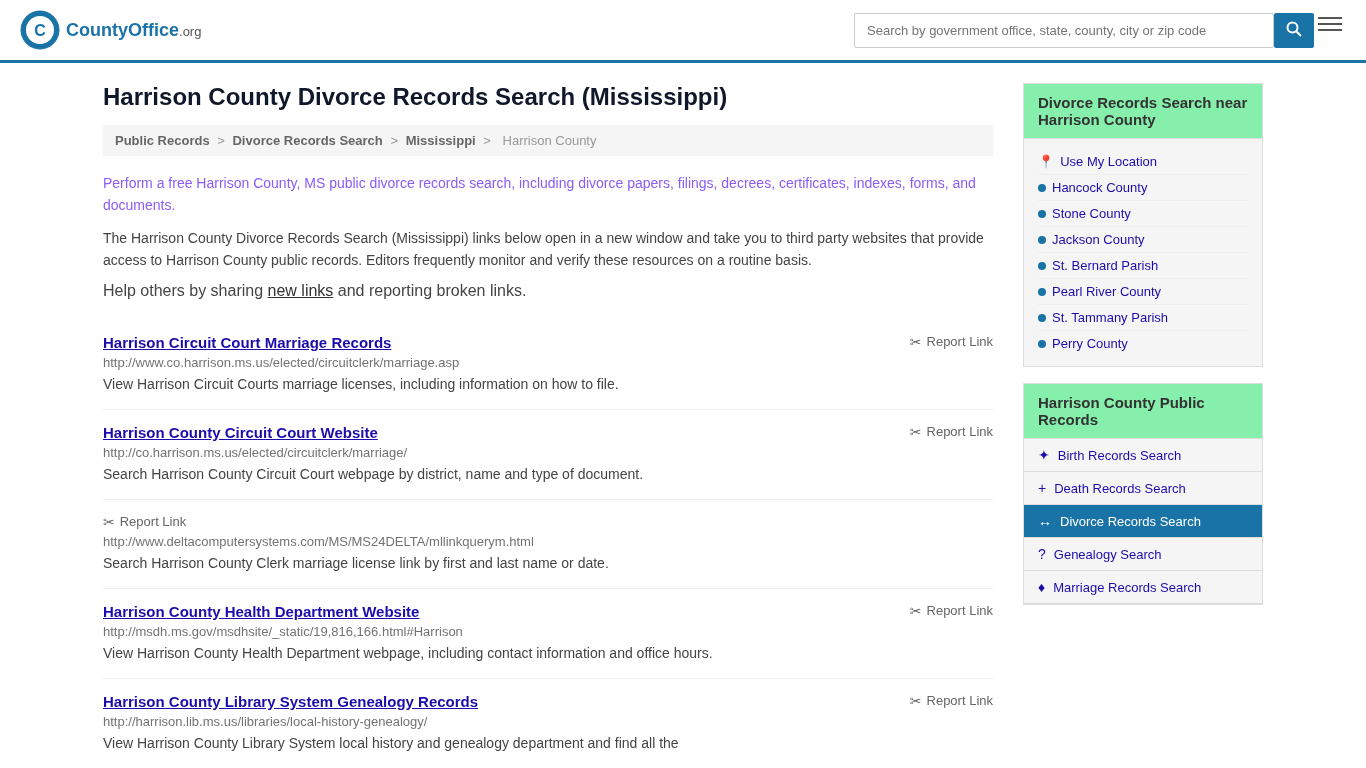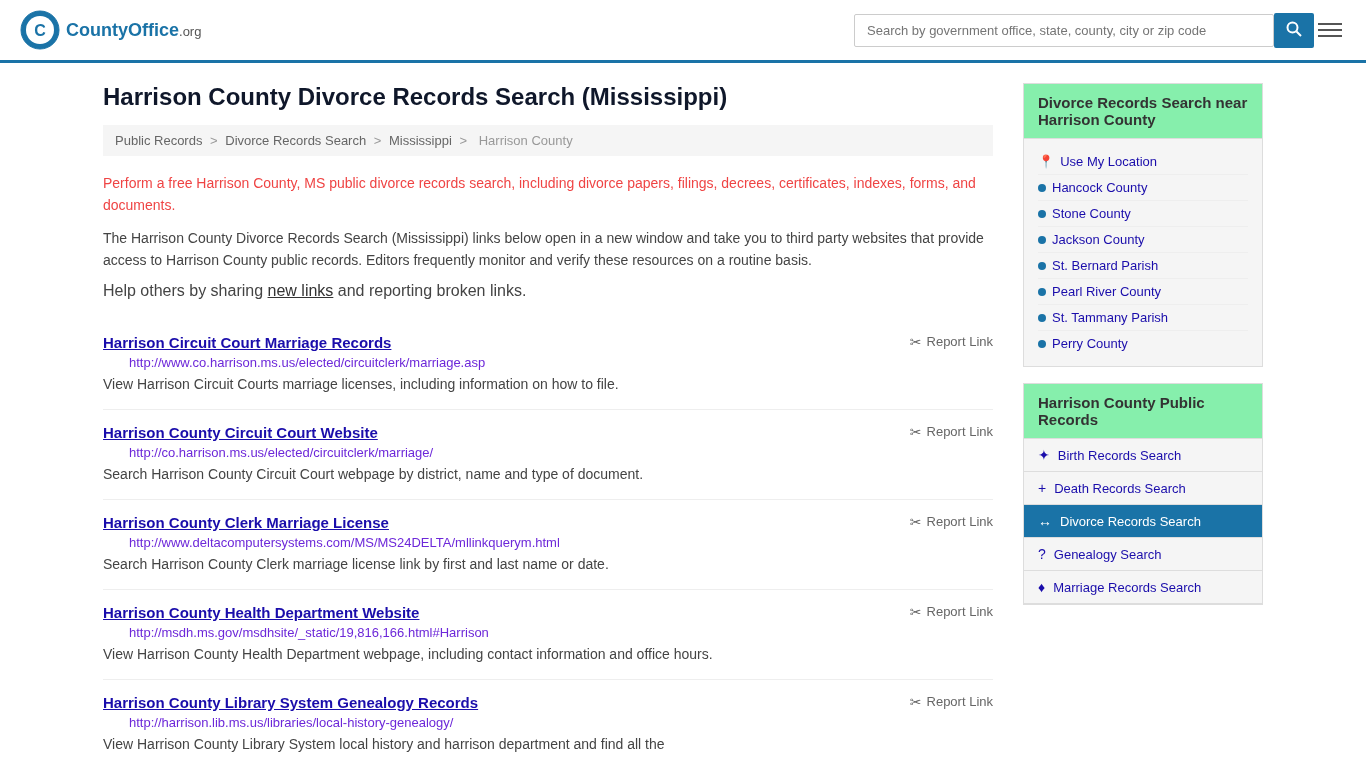--- a/index.html
+++ b/index.html
@@ -18,21 +18,20 @@
       display: flex;
       align-items: center;
       gap: 6px;
     }
     #logo-icon {
       width: 40px;
       height: 40px;
     }
     #search-area {
       display: flex;
-      align-items: center;
     }
     #search-input {
       width: 420px;
       padding: 8px 12px;
       border: 1px solid #ccc;
       border-radius: 2px;
       font-size: 13px;
       color: #999;
       outline: none;
     }
@@ -84,26 +83,27 @@
     #breadcrumb {
       background: #f5f5f5;
       padding: 8px 12px;
       font-size: 13px;
       margin-bottom: 16px;
       color: #666;
     }
     #breadcrumb a {
       color: #666;
       text-decoration: none;
+      font-weight: bold;
     }
     #breadcrumb span { color: #999; margin: 0 4px; }
 
     #desc-text {
       font-size: 14px;
-      color: #ef4444;
+      color: #8b5cf6;
       line-height: 1.6;
       margin-bottom: 10px;
     }
     #desc-text2 {
       font-size: 14px;
       color: #444;
       line-height: 1.6;
       margin-bottom: 10px;
     }
     #help-text {
@@ -140,24 +140,23 @@
       gap: 5px;
       color: #666;
       font-size: 13px;
       cursor: pointer;
       white-space: nowrap;
     }
     .report-icon {
       font-size: 14px;
     }
     .record-url {
-      color: #6d28d9;
+      color: #737373;
       font-size: 13px;
       margin-bottom: 4px;
-      margin-left: 26px;
     }
     .record-desc {
       font-size: 14px;
       color: #444;
       line-height: 1.5;
     }
 
     
     #right-sidebar {
       width: 240px;
@@ -294,21 +293,20 @@
       <span class="report-link">
         <span class="report-icon">✂</span>
         <span>Report Link</span>
       </span>
     </div>
     <div class="record-url">http://co.harrison.ms.us/elected/circuitclerk/marriage/</div>
     <div class="record-desc">Search Harrison County Circuit Court webpage by district, name and type of document.</div>
   </div>
         <div class="record-item">
     <div class="record-header">
-      <span class="record-title">Harrison County Clerk Marriage License</span>
       <span class="report-link">
         <span class="report-icon">✂</span>
         <span>Report Link</span>
       </span>
     </div>
     <div class="record-url">http://www.deltacomputersystems.com/MS/MS24DELTA/mllinkquerym.html</div>
     <div class="record-desc">Search Harrison County Clerk marriage license link by first and last name or date.</div>
   </div>
         <div class="record-item">
     <div class="record-header">
@@ -323,21 +321,21 @@
   </div>
         <div class="record-item">
     <div class="record-header">
       <span class="record-title">Harrison County Library System Genealogy Records</span>
       <span class="report-link">
         <span class="report-icon">✂</span>
         <span>Report Link</span>
       </span>
     </div>
     <div class="record-url">http://harrison.lib.ms.us/libraries/local-history-genealogy/</div>
-    <div class="record-desc">View Harrison County Library System local history and harrison department and find all the</div>
+    <div class="record-desc">View Harrison County Library System local history and genealogy department and find all the</div>
   </div>
       </div>
   </div>
 
   <div id="right-sidebar">
 
     <div class="sidebar-section">
       <div class="sidebar-section-header">Divorce Records Search near Harrison County</div>
       <div class="sidebar-section-body">
         <a class="sidebar-link">

